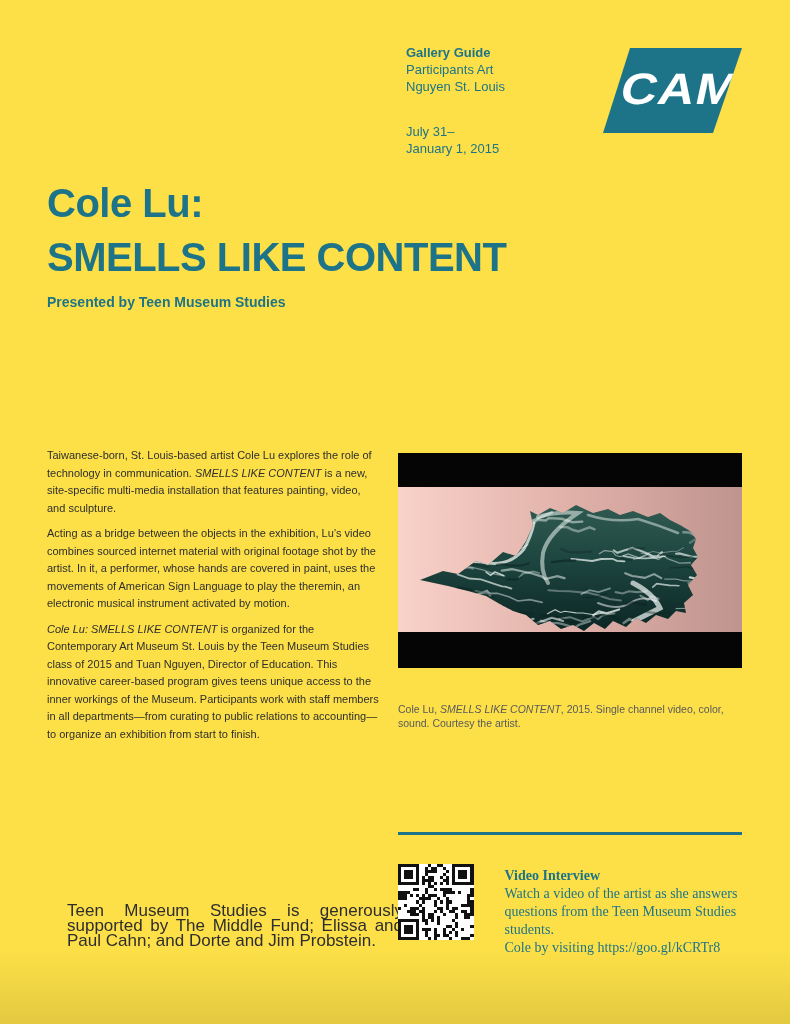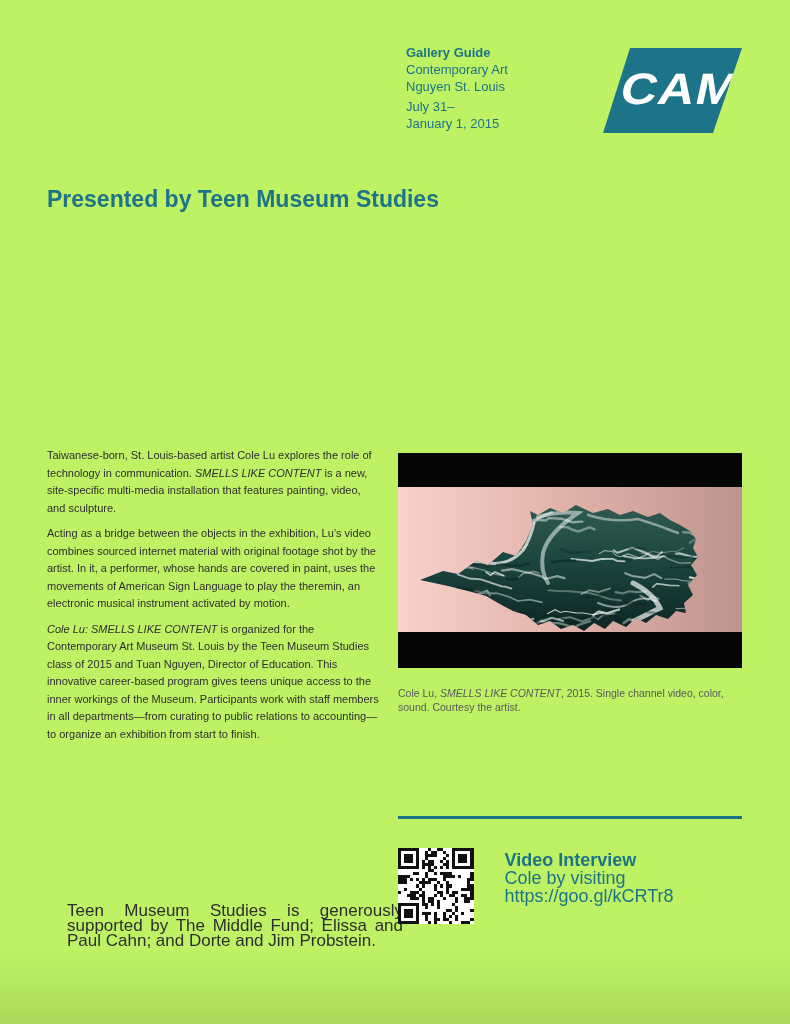--- a/index.html
+++ b/index.html
@@ -4,67 +4,67 @@
 <style>
   :root{
     --teal:#1d7488;
     --text:#2e2e2e;
     --caption-gray:#58595b;
   }
   *{margin:0;padding:0;box-sizing:border-box;}
   html,body{background:#fff;}
   body{font-family:"Liberation Sans","DejaVu Sans",sans-serif;}
   .page{
-    position:relative;width:790px;height:1024px;background:#bef264;overflow:hidden;
+    position:relative;width:790px;height:1024px;background:#fde047;overflow:hidden;
   }
   
   .masthead-meta{
     position:absolute;left:406px;top:44px;
     color:var(--teal);font-size:13px;line-height:17px;font-weight:400;
   }
   .masthead-meta .bold{font-weight:700;}
-  .masthead-meta .dates{margin-top:3px;}
+  .masthead-meta .dates{margin-top:28px;}
   .logo-wrap{position:absolute;left:595px;top:35px;width:195px;height:110px;}
   
   .title-block{position:absolute;left:47px;top:176px;color:var(--teal);}
   .title-block h1{font-size:40px;line-height:54px;font-weight:700;letter-spacing:-0.5px;}
-  .title-block .subtitle{margin-top:10px;font-size:23px;font-weight:700;}
+  .title-block .subtitle{margin-top:10px;font-size:14px;font-weight:700;}
   
   .left-col{position:absolute;left:47px;top:447px;width:334px;color:var(--text);
     font-size:11px;line-height:17.5px;}
   .left-col p{margin-bottom:8px;}
   .left-col em{font-style:italic;}
   .footnote{position:absolute;left:47px;top:903px;width:336px;color:var(--text);
     font-size:17px;line-height:15px;text-align:justify;margin-left:20px;}
   
   .right-col{position:absolute;left:398px;top:453px;width:345px;}
   .figure-svg{display:block;width:344px;height:215px;}
-  .figure-caption{margin-top:18px;width:344px;color:var(--caption-gray);
+  .figure-caption{margin-top:34px;width:344px;color:var(--caption-gray);
     font-size:10.5px;line-height:14px;}
   .figure-caption em{font-style:italic;}
   .divider{margin-top:102px;width:344px;height:3px;background:var(--teal);}
   .video-row{margin-top:29px;display:flex;align-items:flex-start;}
   .qr{width:76px;height:76px;display:block;}
   .video-text{margin-left:31px;padding-top:3px;width:240px;color:var(--teal);
-    font-size:18px;line-height:18px;}
+    font-size:14px;line-height:18px;font-family:Liberation Serif, serif;}
   .video-text .vt-heading{font-weight:700;}
   .video-text .vt-url{color:var(--teal);text-decoration:none;text-align:right;}
   
   .bottom-shade{position:absolute;left:0;bottom:0;width:790px;height:75px;
     background:linear-gradient(to bottom,rgba(0,0,0,0) 0%,rgba(0,0,0,0.10) 100%);
     pointer-events:none;}
 </style>
 </head>
 <body>
 
 <div class="page">
 
   <div class="masthead-meta">
     <div class="bold">Gallery Guide</div>
-    <div>Contemporary Art</div>
+    <div>Participants Art</div>
     <div>Nguyen St. Louis</div>
     <div class="dates">
       <div>July 31–</div>
       <div>January 1, 2015</div>
     </div>
   </div>
 
   <div class="logo-wrap">
     <svg width="195" height="110" viewBox="0 0 195 110">
       <defs>
@@ -73,20 +73,24 @@
           </clipPath>
       </defs>
       <polygon points="35,13 147,13 118,98 8,98" fill="#1d7488"></polygon>
       <g clip-path="url(#logoClip)">
         <text x="30" y="69" font-size="44" font-weight="700" fill="#ffffff" letter-spacing="1" textLength="118" lengthAdjust="spacingAndGlyphs" transform="translate(8,0) skewX(-12)" font-family="Liberation Sans, DejaVu Sans, sans-serif">CAM</text>
       </g>
     </svg>
   </div>
 
   <div class="title-block">
+    <h1>
+      <span style="display:block">Cole Lu:</span>
+      <span style="display:block">SMELLS LIKE CONTENT</span>
+    </h1>
     <div class="subtitle">Presented by Teen Museum Studies</div>
   </div>
 
   <div class="left-col">
     <p><span>Taiwanese-born, St. Louis-based artist Cole Lu explores the role of technology in communication. </span><em>SMELLS LIKE CONTENT</em><span> is a new, site-specific multi-media installation that features painting, video, and sculpture.</span></p>
     <p>Acting as a bridge between the objects in the exhibition, Lu’s video combines sourced internet material with original footage shot by the artist. In it, a performer, whose hands are covered in paint, uses the movements of American Sign Language to play the theremin, an electronic musical instrument activated by motion.</p>
     <p><em>Cole Lu: SMELLS LIKE CONTENT</em><span> is organized for the Contemporary Art Museum St. Louis by the Teen Museum Studies class of 2015 and Tuan Nguyen, Director of Education. This innovative career-based program gives teens unique access to the inner workings of the Museum. Participants work with staff members in all departments—from curating to public relations to accounting—to organize an exhibition from start to finish.</span></p>
   </div>
 
   <div class="footnote">Teen Museum Studies is generously supported by The Middle Fund; Elissa and Paul Cahn; and Dorte and Jim Probstein.</div>
@@ -464,20 +468,21 @@
           <rect x="6" y="24" width="1" height="1" fill="#111111"></rect>
           <rect x="10" y="24" width="1" height="1" fill="#111111"></rect>
           <rect x="12" y="24" width="1" height="1" fill="#111111"></rect>
           <rect x="17" y="24" width="1" height="1" fill="#111111"></rect>
           <rect x="21" y="24" width="1" height="1" fill="#111111"></rect>
           <rect x="22" y="24" width="1" height="1" fill="#111111"></rect>
           <rect x="23" y="24" width="1" height="1" fill="#111111"></rect>
         </svg>
       <div class="video-text">
         <div class="vt-heading">Video Interview</div>
+        <div>Watch a video of the artist as she answers questions from the Teen Museum Studies students.</div>
         <div><span>Cole by visiting </span><span class="vt-url">https://goo.gl/kCRTr8</span></div>
       </div>
     </div>
 
   </div>
 
   <div class="bottom-shade"></div>
 </div>
 
 </body></html>

